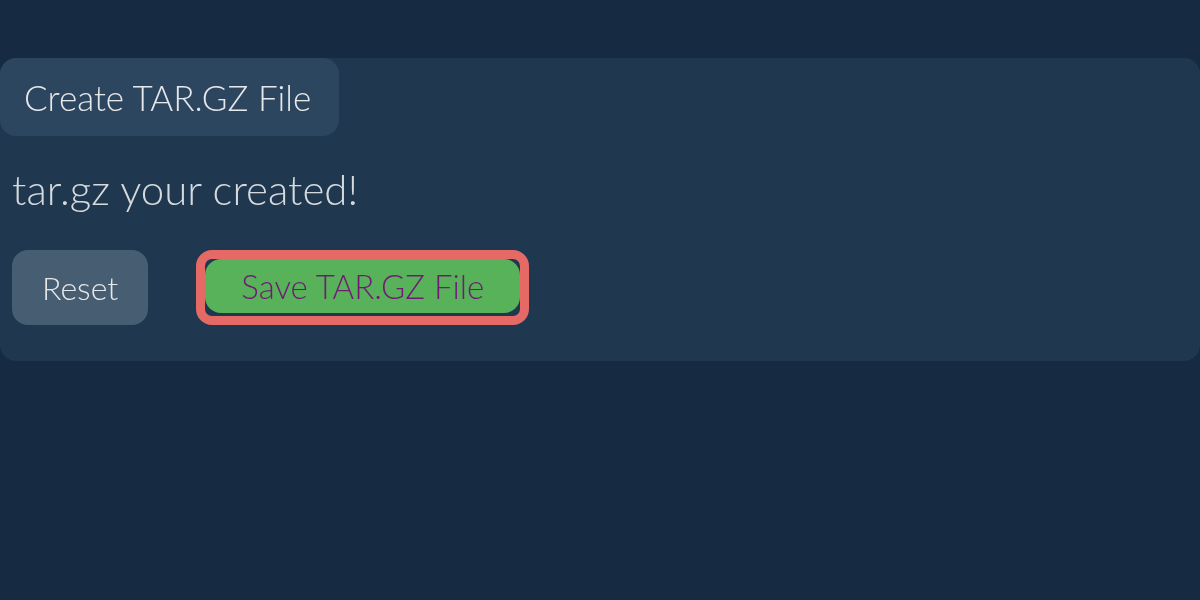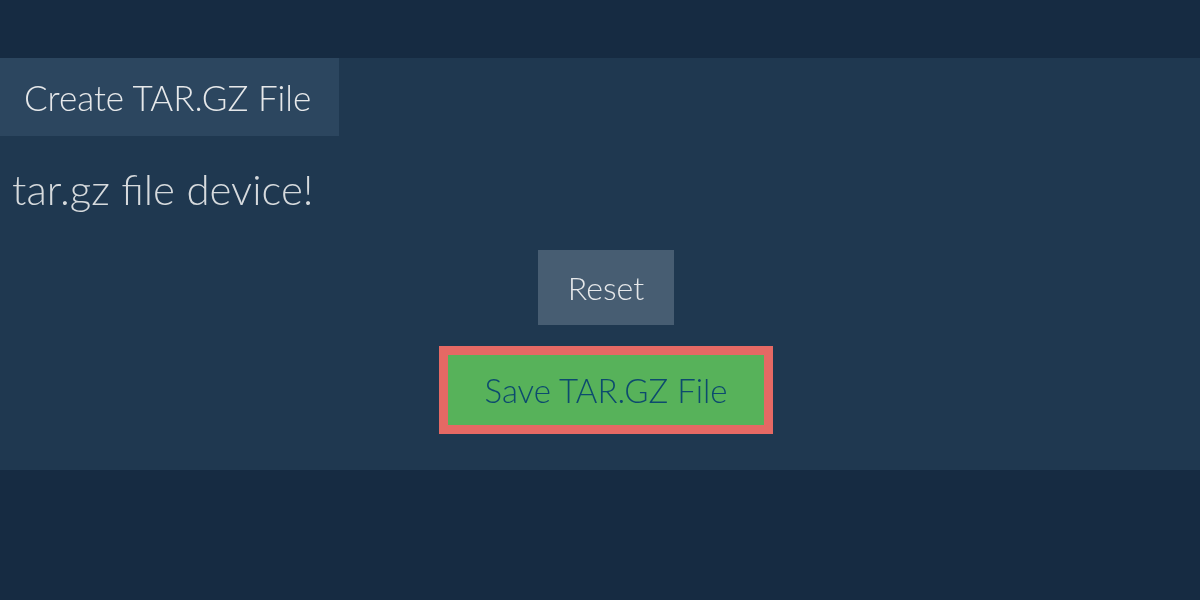--- a/index.html
+++ b/index.html
@@ -1,18 +1,19 @@
 <!DOCTYPE html>
 <html><head>
   <meta charset="utf-8">
   <style>
     * {
       margin: 0;
       padding: 0;
       box-sizing: border-box;
+      border-radius: 16px;
     }
     body {
       width: 1200px;
       height: 600px;
       background: #162b42;
       font-family: 'Segoe UI', 'Lato', -apple-system, sans-serif;
       overflow: hidden;
     }
     .container {
       background: #1f3850;
@@ -39,60 +40,58 @@
     }
     .description {
       color: #d6dadd;
       font-size: 29px;
       font-weight: 300;
       margin-bottom: 72px;
       padding-left: 0;
     }
     .button-row {
       display: flex;
-      align-items: center;
-      gap: 21px;
+      gap: 48px;
       padding-left: 0;
-      flex-direction: column;
     }
     .reset-btn {
       background: #475d72;
       color: #e6e8ea;
       font-size: 32px;
       font-weight: 300;
       border: none;
       padding: 18px 30px;
       cursor: pointer;
       font-family: inherit;
     }
     .save-btn-wrap {
       border: 9px solid #e56964;
       display: inline-block;
     }
     .save-btn {
       background: #57b25a;
-      color: #0c4a6e;
+      color: #701a75;
       font-size: 33px;
       font-weight: 300;
       border: none;
-      padding: 15px 36px;
+      padding: 7px 36px;
       cursor: pointer;
       font-family: inherit;
       display: block;
     }
   </style>
 </head>
 <body>
 
 <div class="container">
   <div class="tab">
     <span>Create TAR.GZ File</span>
   </div>
   <div class="content">
-    <h1 class="status-heading">tar.gz file device!</h1>
+    <h1 class="status-heading">tar.gz your created!</h1>
     <div class="button-row">
       <button class="reset-btn">Reset</button>
       <div class="save-btn-wrap">
         <button class="save-btn">Save TAR.GZ File</button>
       </div>
     </div>
   </div>
 </div>
 
 </body></html>

